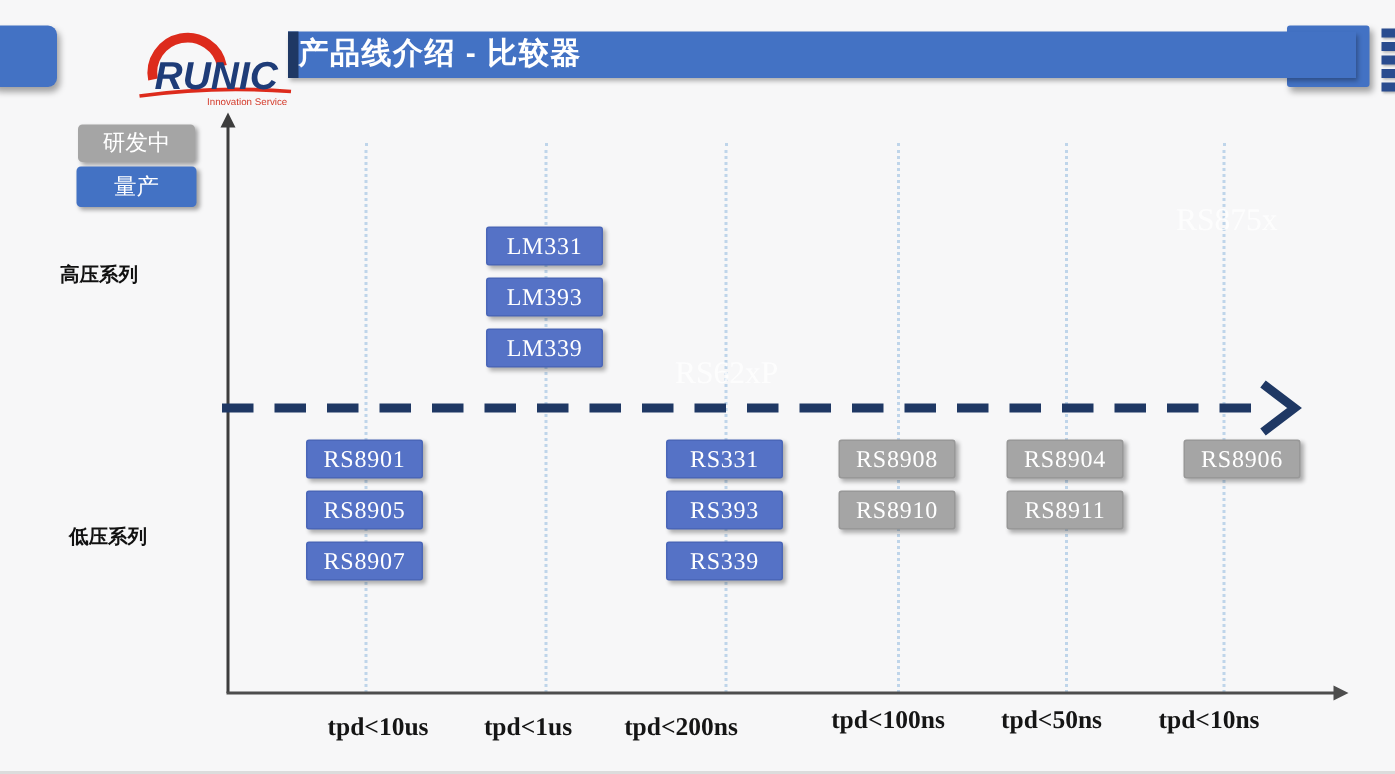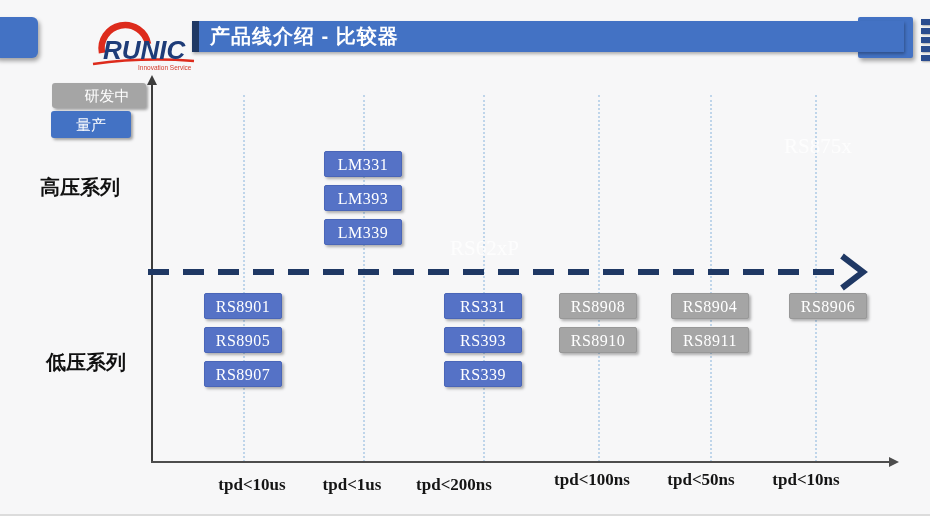--- a/index.html
+++ b/index.html
@@ -15,41 +15,41 @@
   .corner-tr{left:858px;top:17px;width:55px;height:41px;border-radius:2px;}
   .edge-bars{position:absolute;left:921px;top:19px;width:12px;}
   .edge-bars .bar{width:12px;height:6px;margin-bottom:3px;background:#2a4c8f;box-shadow:1px 1px 2px rgba(0,0,0,.3);}
   
   .logo{position:absolute;left:88px;top:12px;width:110px;height:60px;}
   
   .title-bar{
     position:absolute;left:192px;top:21px;width:712px;height:31px;
     background:#4372c4;border-left:7px solid #1f3864;box-sizing:border-box;
     box-shadow:1px 2px 3px rgba(0,0,0,.3);
-    color:#fff;font-size:20px;font-weight:bold;line-height:30px;padding-left:11px;
+    color:#fff;font-size:20px;font-weight:bold;line-height:30px;
     letter-spacing:1px;
   }
   
   .legend-box{
     position:absolute;color:#fff;text-align:center;border-radius:3px;
     box-shadow:2px 2px 3px rgba(0,0,0,.35);font-size:15px;
   }
-  .legend-dev{left:52px;top:83px;width:78px;height:25px;line-height:25px;background:#a5a5a5;padding-left:16px;}
+  .legend-dev{left:52px;top:83px;width:78px;height:25px;line-height:25px;background:#a5a5a5;}
   .legend-mp{left:51px;top:111px;width:80px;height:27px;line-height:27px;background:#4372c4;}
   
   .y-axis{position:absolute;left:151px;top:84px;width:2px;height:378px;background:#3d3d3d;}
   .y-arrow{position:absolute;left:147px;top:75px;width:0;height:0;
     border-left:5px solid transparent;border-right:5px solid transparent;border-bottom:10px solid #3d3d3d;}
   .x-axis{position:absolute;left:151px;top:461px;width:740px;height:2px;background:#4d4d4d;}
   .x-arrow{position:absolute;left:889px;top:457px;width:0;height:0;
     border-top:5px solid transparent;border-bottom:5px solid transparent;border-left:10px solid #4d4d4d;}
   .gridline{position:absolute;top:95px;height:367px;width:0;border-left:2px dotted #bfd5ea;}
   .dash-arrow{position:absolute;left:146px;top:250px;}
   
-  .row-label{position:absolute;font-size:20px;font-weight:bold;color:#111;}
+  .row-label{position:absolute;font-size:13px;font-weight:bold;color:#111;}
   .row-high{left:40px;top:174px;}
   .row-low{left:46px;top:349px;}
   
   .watermark{position:absolute;font-family:"Liberation Serif",serif;font-size:21px;
     color:#ffffff;opacity:.8;pointer-events:none;}
   .wm-center{left:450px;top:236px;}
   .wm-tr{left:784px;top:134px;}
   
   .chip-col{position:absolute;width:78px;}
   .chip{

